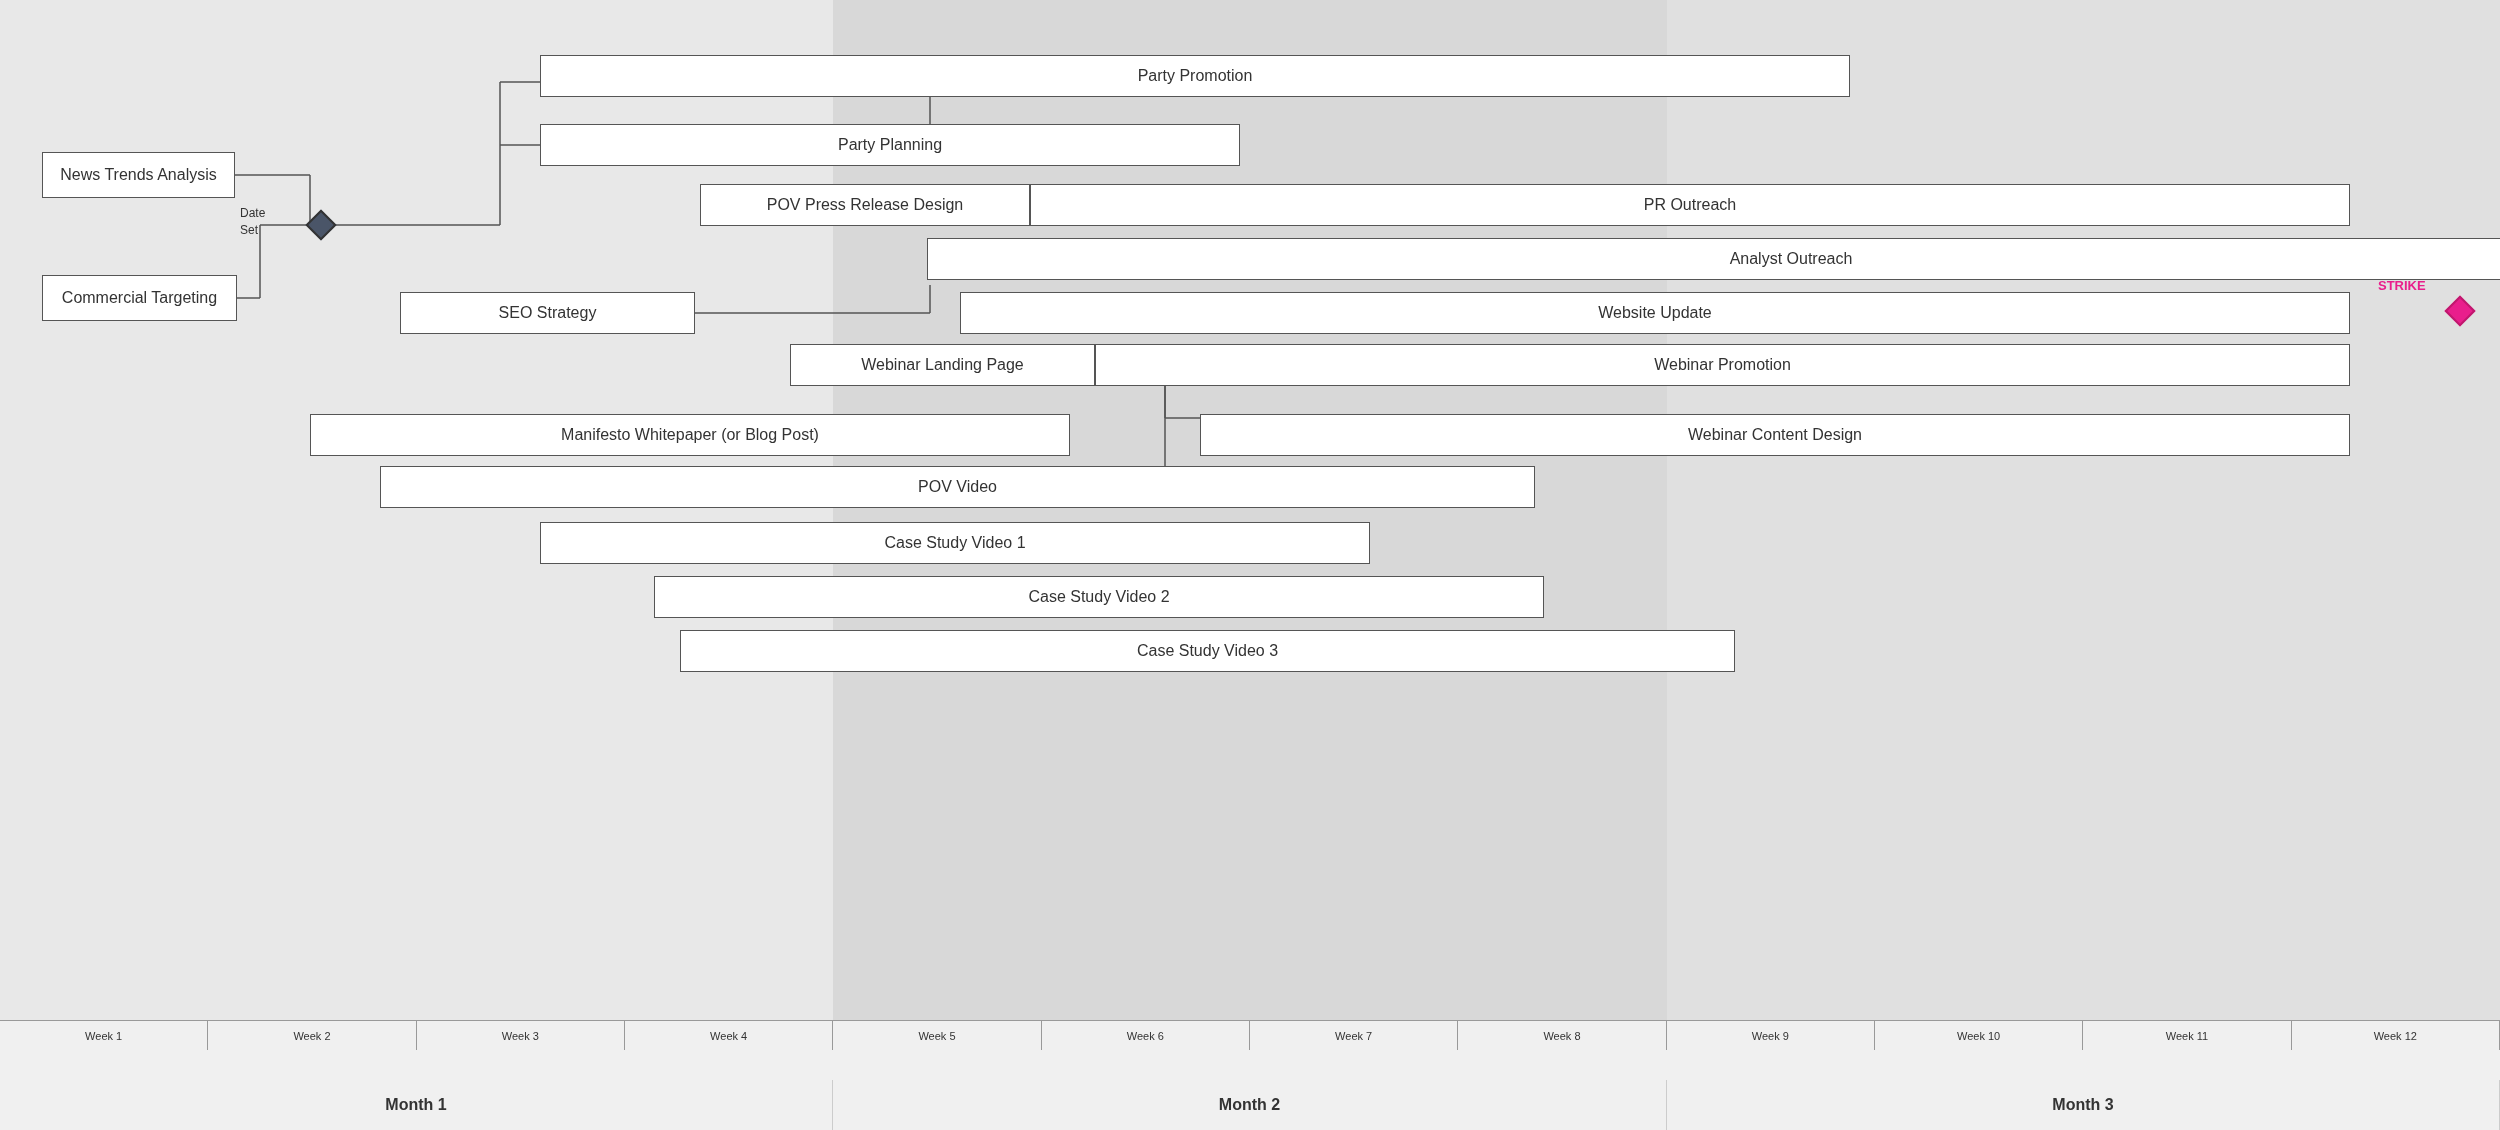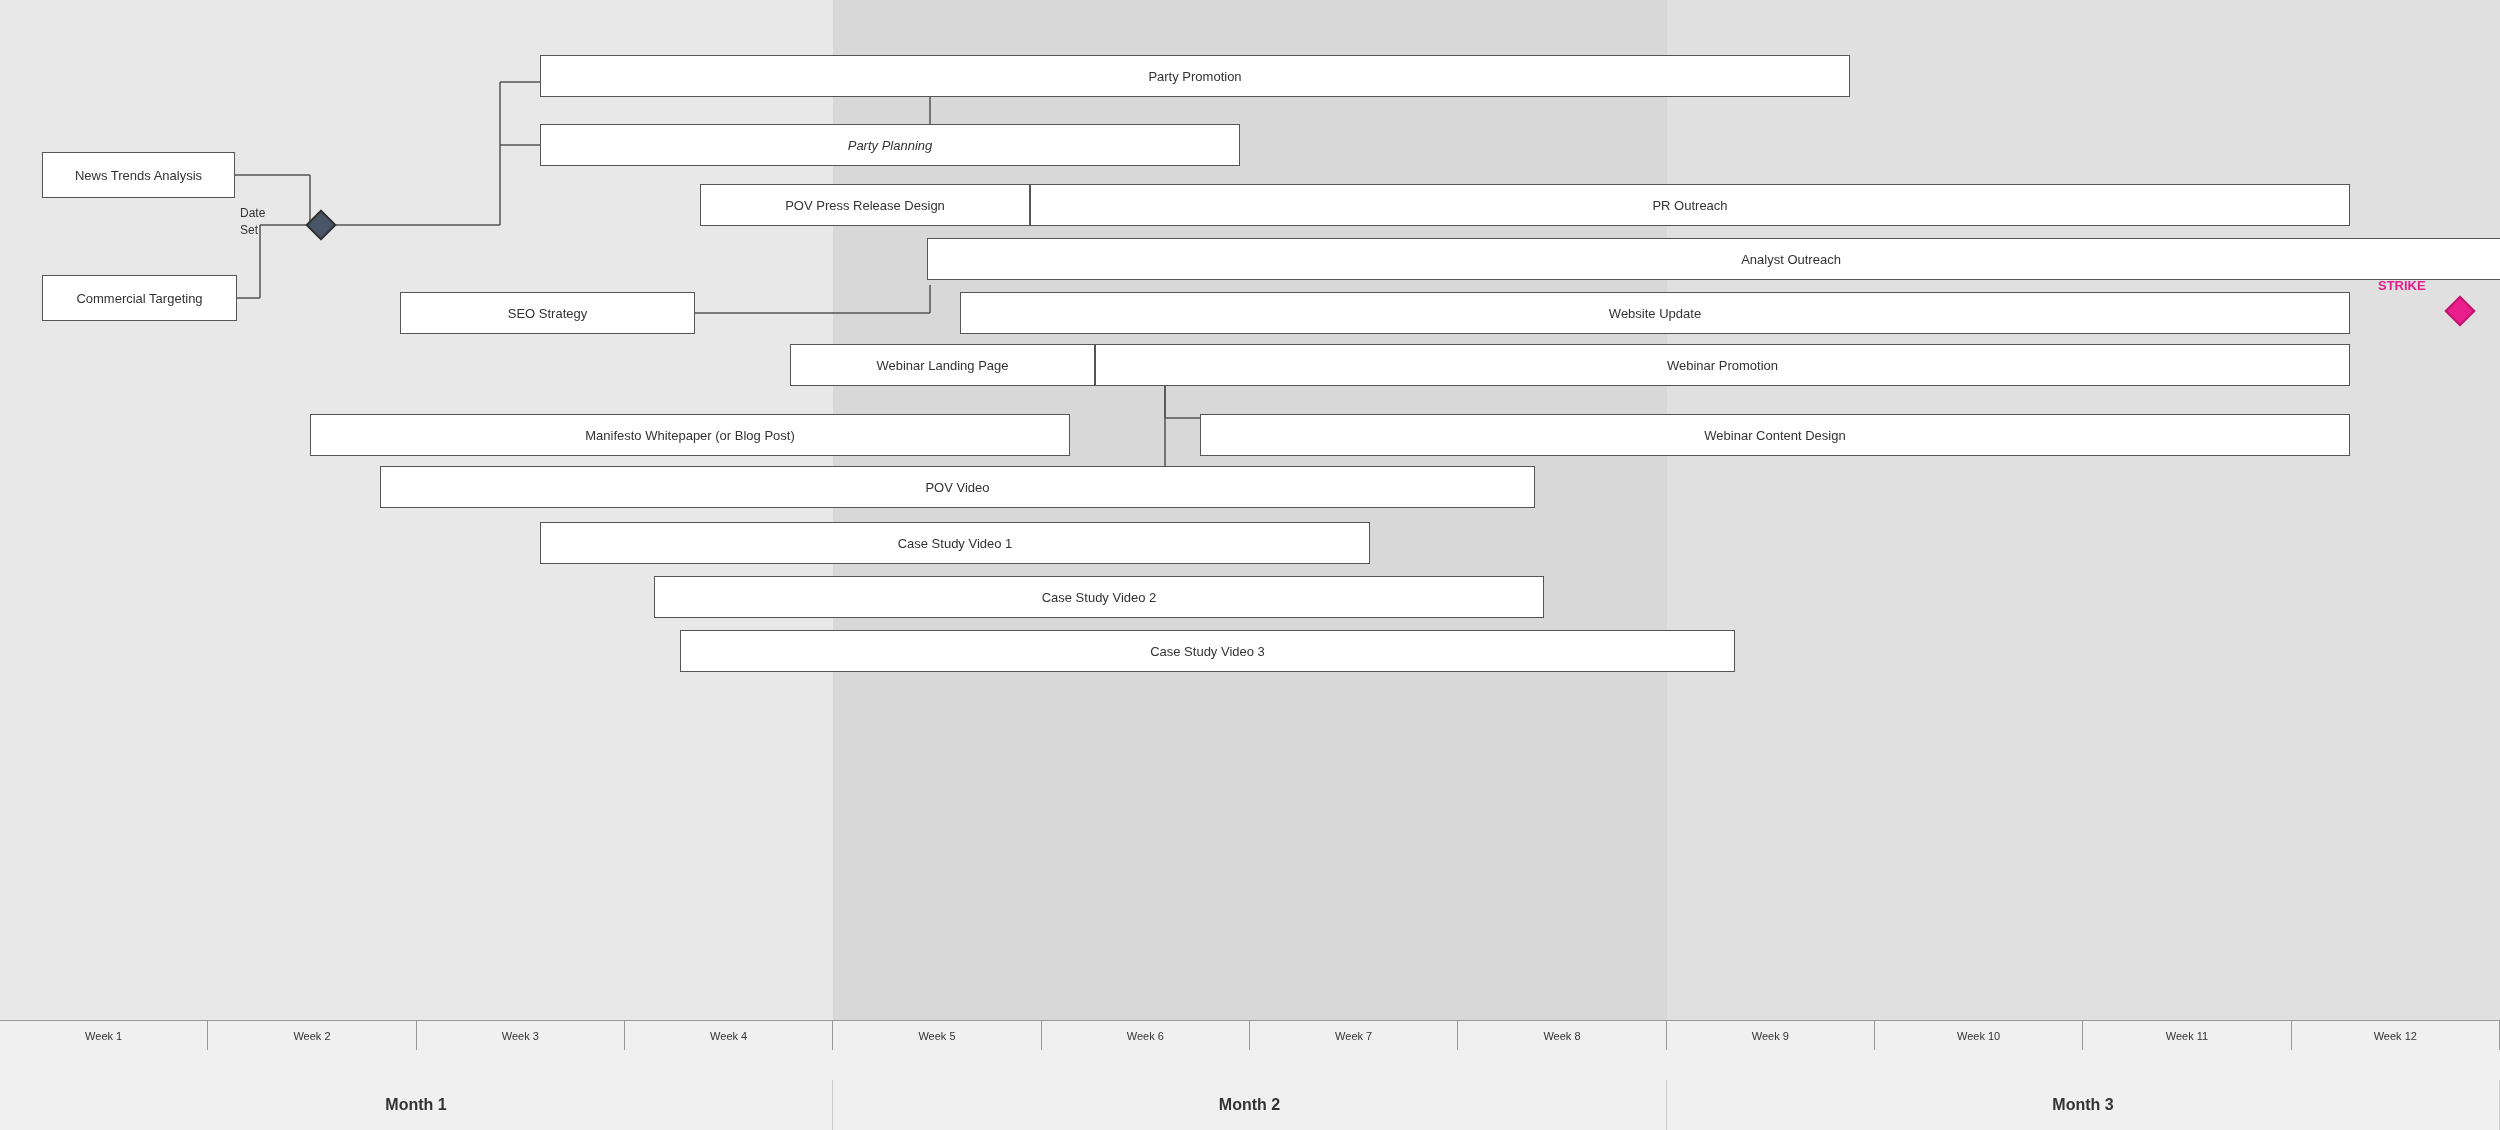--- a/index.html
+++ b/index.html
@@ -91,21 +91,21 @@
     .month3-label { width: 833px; }
 
     
     .task-box {
       position: absolute;
       border: 1.5px solid #555;
       background: white;
       display: flex;
       align-items: center;
       justify-content: center;
-      font-size: 13px;
+      font-size: 16px;
       color: #333;
       padding: 20px 8px;
       text-align: center;
     }
 
     
     .diamond {
       position: absolute;
       width: 22px;
       height: 22px;
@@ -181,21 +181,21 @@
 
     <line x1="1165" y1="360" x2="1165" y2="470" stroke="#555" stroke-width="1.5"></line>
     <line x1="380" y1="470" x2="1165" y2="470" stroke="#555" stroke-width="1.5"></line>
 
   </svg>
 
   <div class="task-box" style="left:540px; top:55px; width:1310px; height:42px;">
     <span>Party Promotion</span>
   </div>
 
-  <div class="task-box" style="left:540px; top:124px; width:700px; height:42px;font-style:italic;">
+  <div class="task-box" style="left:540px; top:124px; width:700px; height:42px;">
     <span>Party Planning</span>
   </div>
 
   <div class="task-box" style="left:700px; top:184px; width:330px; height:42px;">
     <span>POV Press Release Design</span>
   </div>
 
   <div class="task-box" style="left:1030px; top:184px; width:1320px; height:42px;">
     <span>PR Outreach</span>
   </div>

